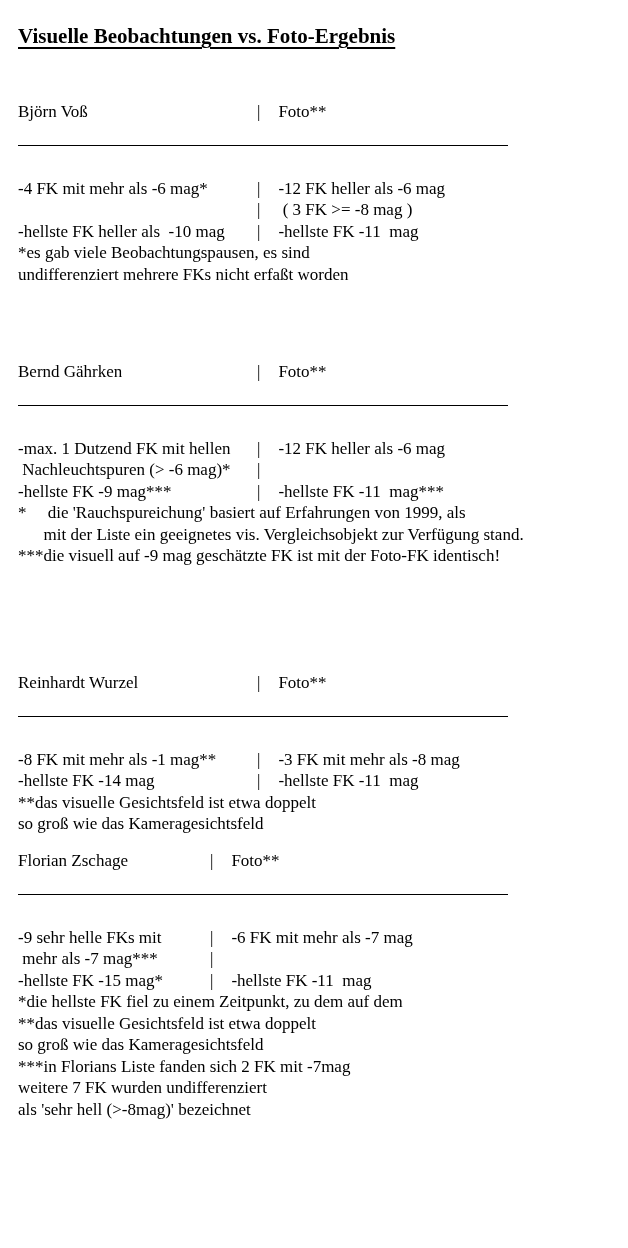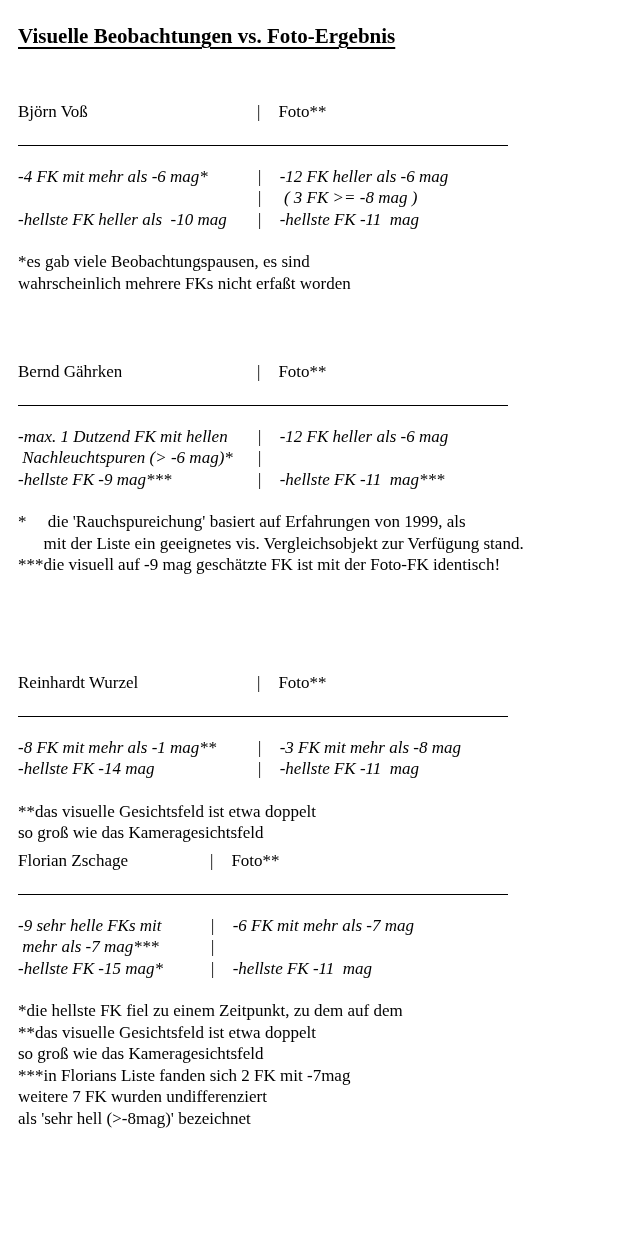--- a/index.html
+++ b/index.html
@@ -19,22 +19,22 @@
   .sec-b{top:361px;}
   .sec-c{top:672px;}
   .sec-d{top:850px;}
   .row{display:flex;align-items:flex-end;height:21.5px;}
   .cell-l{flex:0 0 auto;white-space:pre;}
   .sec-a .cell-l,.sec-b .cell-l,.sec-c .cell-l{width:239px;}
   .sec-d .cell-l{width:192px;}
   .pipe{flex:0 0 auto;white-space:pre;}
   .cell-r{flex:0 0 auto;margin-left:18px;white-space:pre;}
   .rule{margin-top:22px;width:490px;height:0;border-top:1.5px solid #000;}
-  .rows{margin-top:20px;font-style:italic;}
-  .notes{margin-top:21px;}
+  .rows{margin-top:32px;}
+  .notes{}
   .note{white-space:pre;height:21.5px;}
 </style>
 </head>
 <body>
 
 <div class="page">
 
   <div class="title">Visuelle Beobachtungen vs. Foto-Ergebnis</div>
 
   <div class="sec sec-a">
@@ -56,21 +56,21 @@
         <span class="cell-r"> ( 3 FK &gt;= -8 mag )</span>
       </div>
       <div class="row">
         <span class="cell-l">-hellste FK heller als  -10 mag</span>
         <span class="pipe">|</span>
         <span class="cell-r">-hellste FK -11  mag</span>
       </div>
     </div>
     <div class="notes">
       <div class="note">*es gab viele Beobachtungspausen, es sind</div>
-      <div class="note">wahrscheinlich mehrere FKs nicht erfaßt worden</div>
+      <div class="note">undifferenziert mehrere FKs nicht erfaßt worden</div>
     </div>
   </div>
 
   <div class="sec sec-b">
     <div class="row">
       <span class="cell-l">Bernd Gährken</span>
       <span class="pipe">|</span>
       <span class="cell-r">Foto**</span>
     </div>
     <div class="rule"></div>

